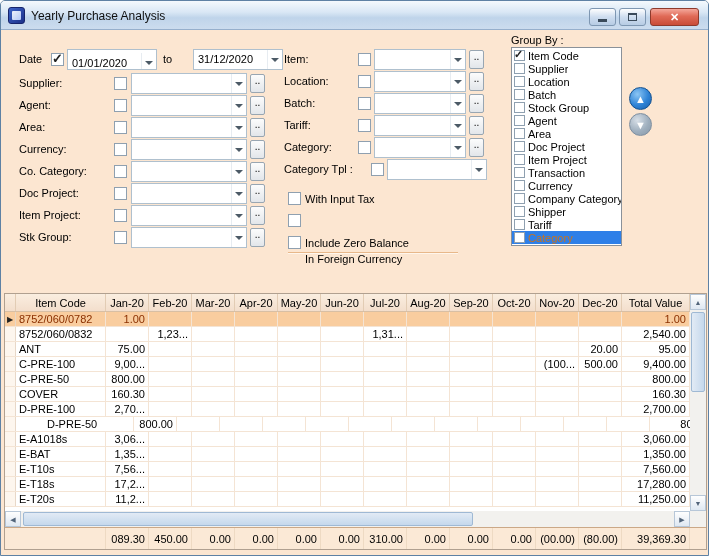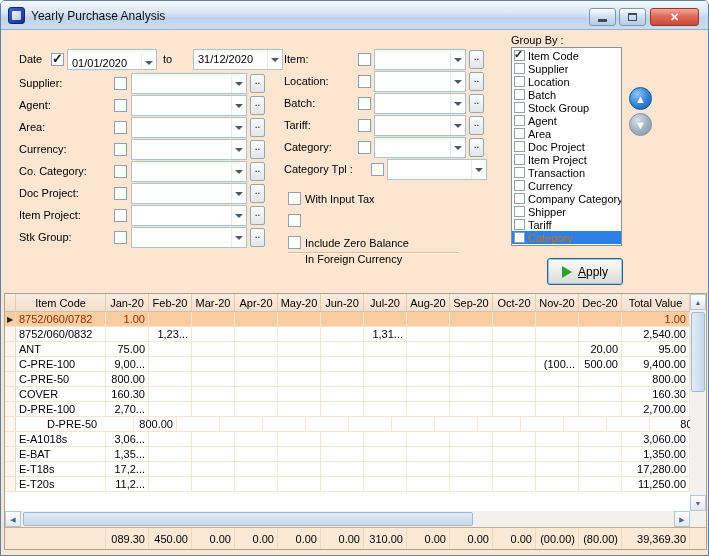--- a/index.html
+++ b/index.html
@@ -324,24 +324,20 @@
           <div class="glabel">Category</div>
         </div>
       </div>
     <div class="round-btn up">
         <span>▲</span>
       </div>
     <div class="round-btn down">
         <span>▼</span>
       </div>
 
-    <div class="apply">
-      <span class="play"></span>
-      <span><span class="mn">A</span><span>pply</span></span>
-    </div>
   </div>
 
   <div class="grid-frame"></div>
   <div class="grid-header">
       <div class="hcell" style="width: 11px;"></div>
       <div class="hcell" style="width: 90px;">Item Code</div>
       <div class="hcell" style="width: 43px;">Jan-20</div>
       <div class="hcell" style="width: 43px;">Feb-20</div>
       <div class="hcell" style="width: 43px;">Mar-20</div>
       <div class="hcell" style="width: 43px;">Apr-20</div>
@@ -521,20 +517,37 @@
         <div class="dcell" style="width: 43px;"></div>
         <div class="dcell" style="width: 43px;"></div>
         <div class="dcell" style="width: 43px;"></div>
         <div class="dcell" style="width: 43px;"></div>
         <div class="dcell" style="width: 43px;"></div>
         <div class="dcell" style="width: 43px;"></div>
         <div class="dcell" style="width: 68px;">1,350.00</div>
       </div>
       <div class="grow">
         <div class="icell" style="width: 11px;"></div>
+        <div class="dcell left" style="width: 90px;">E-T10s</div>
+        <div class="dcell" style="width: 43px;">7,56...</div>
+        <div class="dcell" style="width: 43px;"></div>
+        <div class="dcell" style="width: 43px;"></div>
+        <div class="dcell" style="width: 43px;"></div>
+        <div class="dcell" style="width: 43px;"></div>
+        <div class="dcell" style="width: 43px;"></div>
+        <div class="dcell" style="width: 43px;"></div>
+        <div class="dcell" style="width: 43px;"></div>
+        <div class="dcell" style="width: 43px;"></div>
+        <div class="dcell" style="width: 43px;"></div>
+        <div class="dcell" style="width: 43px;"></div>
+        <div class="dcell" style="width: 43px;"></div>
+        <div class="dcell" style="width: 68px;">7,560.00</div>
+      </div>
+      <div class="grow">
+        <div class="icell" style="width: 11px;"></div>
         <div class="dcell left" style="width: 90px;">E-T18s</div>
         <div class="dcell" style="width: 43px;">17,2...</div>
         <div class="dcell" style="width: 43px;"></div>
         <div class="dcell" style="width: 43px;"></div>
         <div class="dcell" style="width: 43px;"></div>
         <div class="dcell" style="width: 43px;"></div>
         <div class="dcell" style="width: 43px;"></div>
         <div class="dcell" style="width: 43px;"></div>
         <div class="dcell" style="width: 43px;"></div>
         <div class="dcell" style="width: 43px;"></div>

